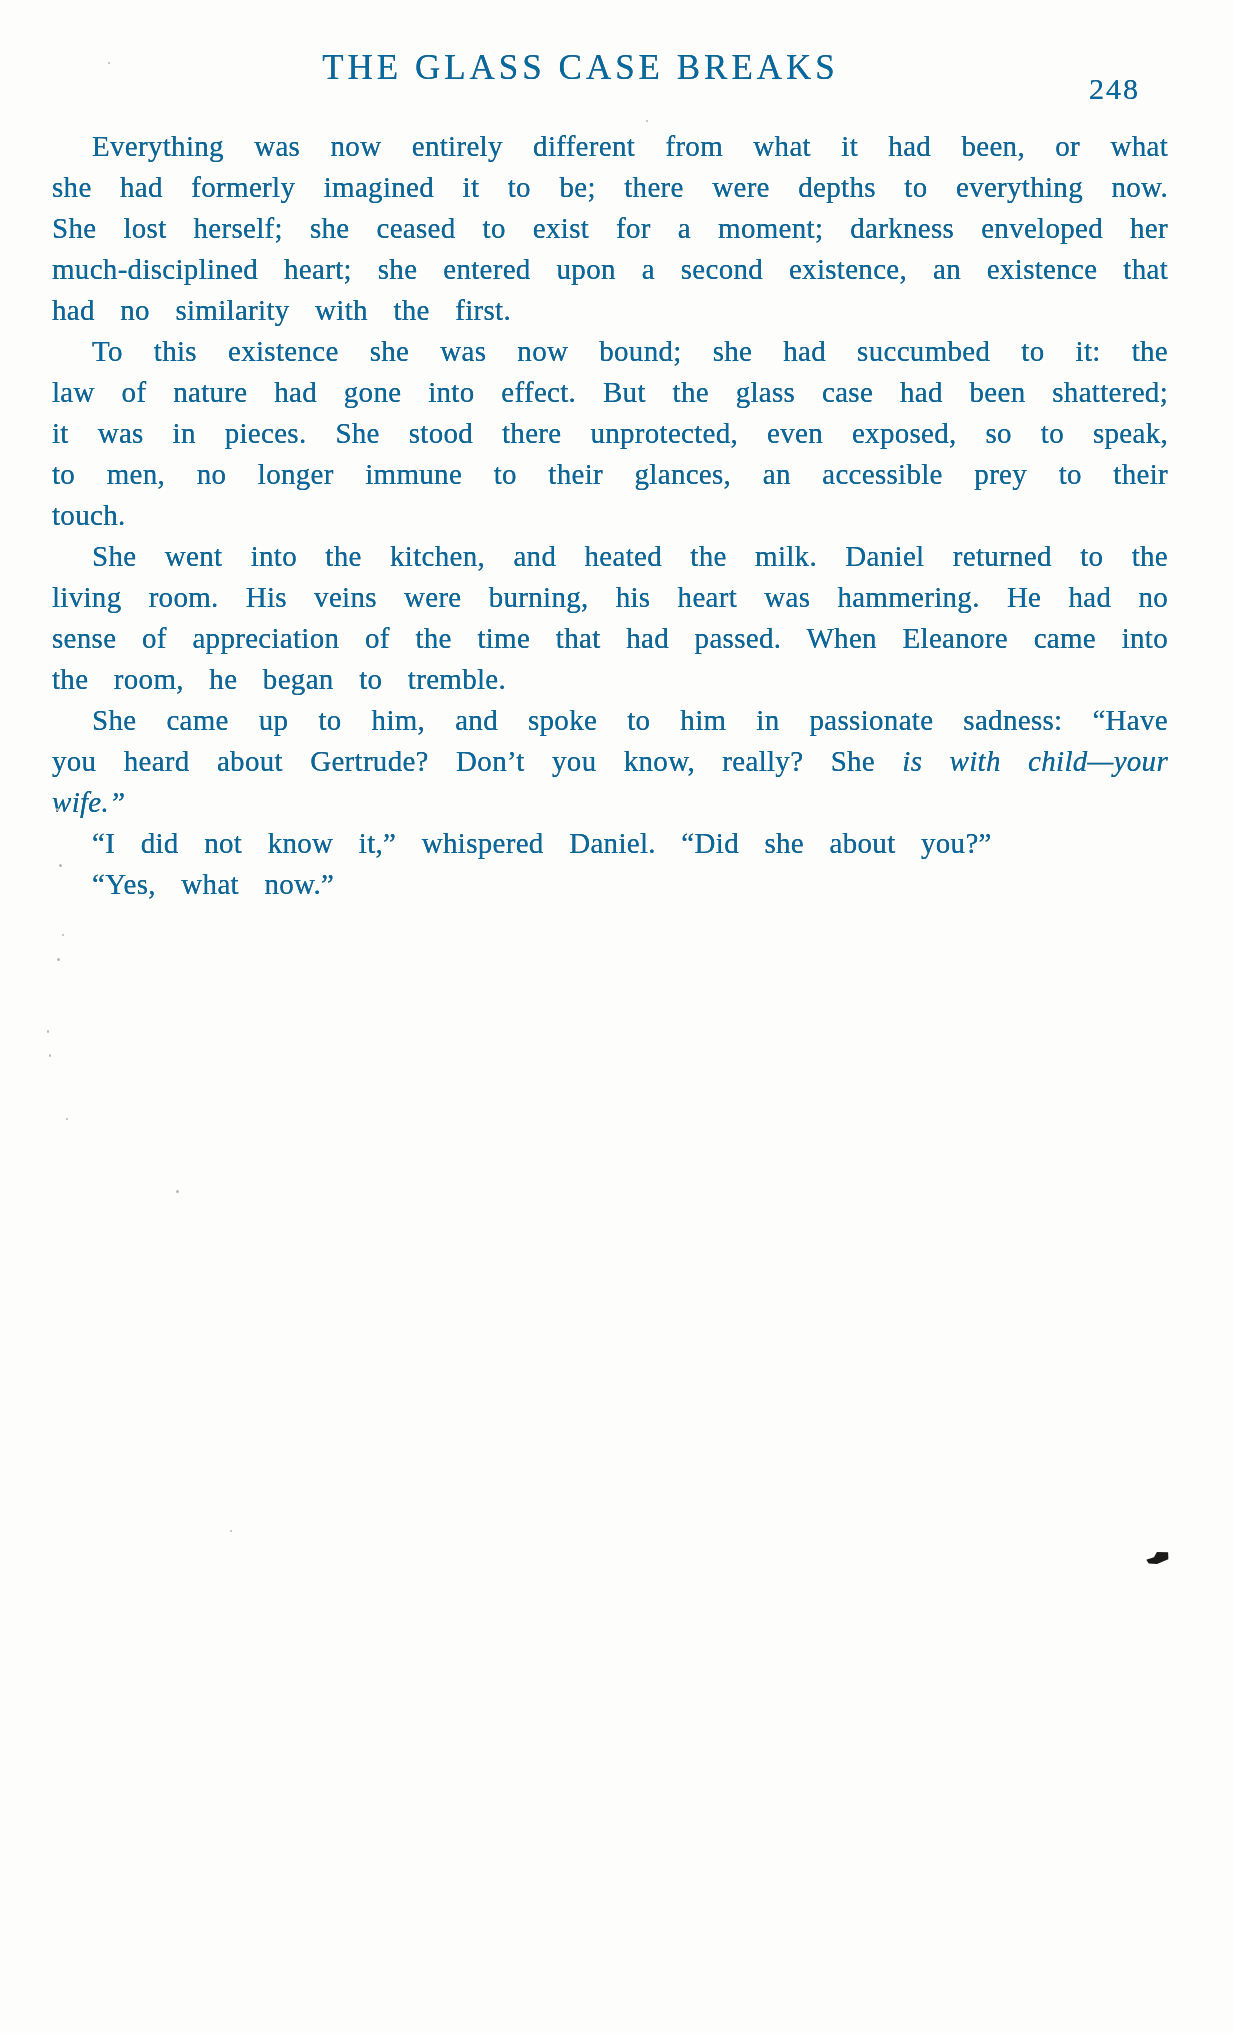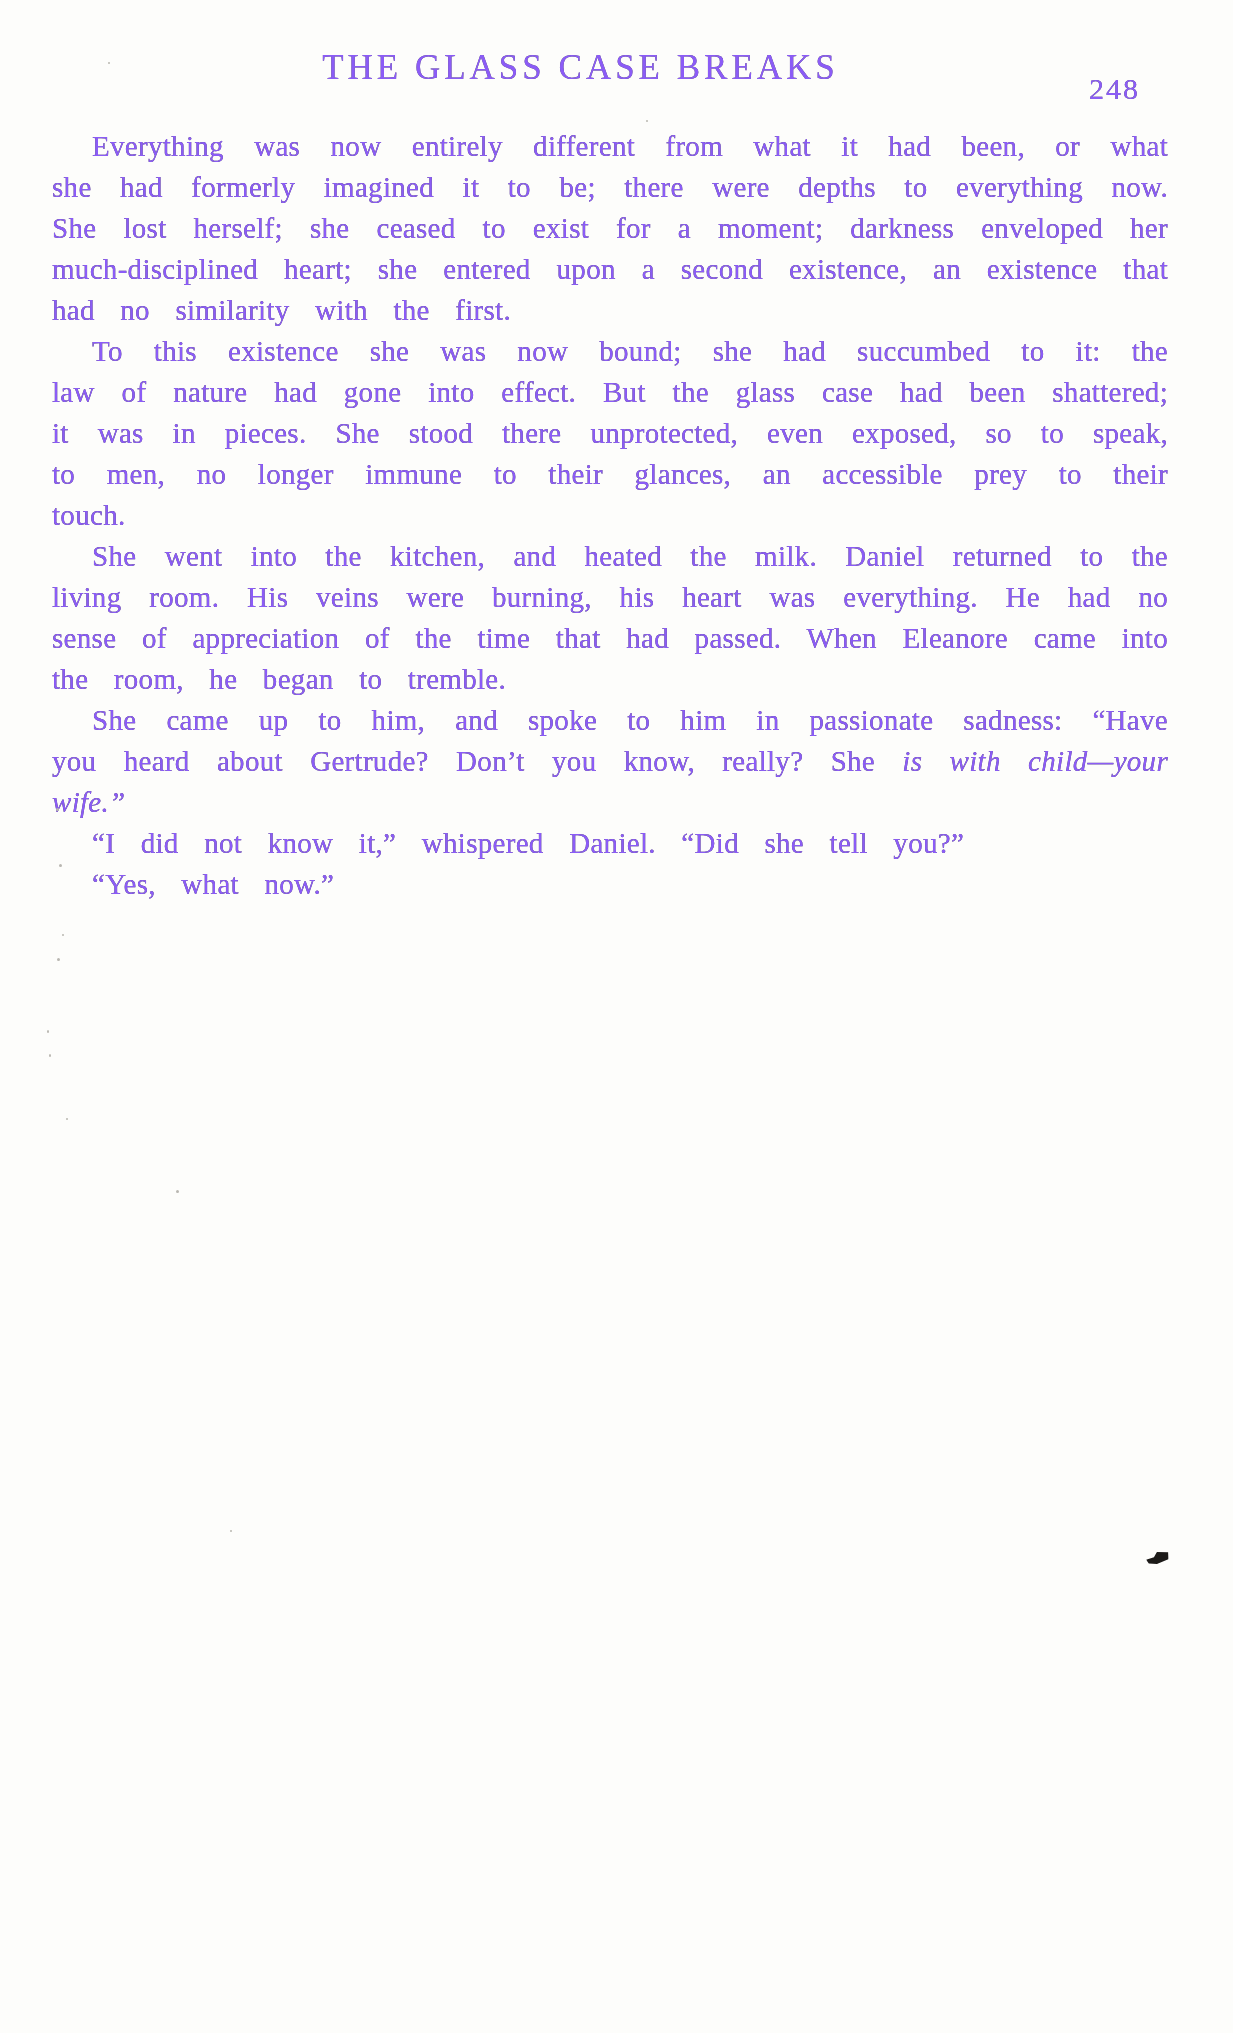--- a/index.html
+++ b/index.html
@@ -6,21 +6,21 @@
   html, body {
     margin: 0;
     padding: 0;
     background: #ffffff;
   }
   .page {
     position: relative;
     width: 1233px;
     height: 2033px;
     background: #fdfdfb;
-    color: #8b5cf6;
+    color: #0369a1;
     font-family: "Liberation Serif", "DejaVu Serif", serif;
     overflow: hidden;
   }
   
   .page-header {
     position: absolute;
     top: 48px;
     left: 52px;
     right: 66px;
     height: 78px;
@@ -83,23 +83,23 @@
 <div class="page">
 
   <header class="page-header">
     <h1 class="running-title">THE GLASS CASE BREAKS</h1>
     <span class="page-number">248</span>
   </header>
 
   <main class="text-block" id="text-block">
       <p class="para indent"><span class="seg-normal">Everything was now entirely different from what it had been, or what she had formerly imagined it to be; there were depths to everything now. She lost herself; she ceased to exist for a moment; darkness enveloped her much-disciplined heart; she entered upon a second existence, an existence that had no similarity with the first.</span></p>
       <p class="para indent"><span class="seg-normal">To this existence she was now bound; she had succumbed to it: the law of nature had gone into effect. But the glass case had been shattered; it was in pieces. She stood there unprotected, even exposed, so to speak, to men, no longer immune to their glances, an accessible prey to their touch.</span></p>
-      <p class="para indent"><span class="seg-normal">She went into the kitchen, and heated the milk. Daniel returned to the living room. His veins were burning, his heart was everything. He had no sense of appreciation of the time that had passed. When Eleanore came into the room, he began to tremble.</span></p>
+      <p class="para indent"><span class="seg-normal">She went into the kitchen, and heated the milk. Daniel returned to the living room. His veins were burning, his heart was hammering. He had no sense of appreciation of the time that had passed. When Eleanore came into the room, he began to tremble.</span></p>
       <p class="para indent"><span class="seg-normal">She came up to him, and spoke to him in passionate sadness: “Have you heard about Gertrude? Don’t you know, really? She </span><span class="seg-italic">is with child—your wife.”</span></p>
-      <p class="para indent"><span class="seg-normal">“I did not know it,” whispered Daniel. “Did she tell you?”</span></p>
+      <p class="para indent"><span class="seg-normal">“I did not know it,” whispered Daniel. “Did she about you?”</span></p>
       <p class="para indent"><span class="seg-normal">“Yes, what now.”</span></p>
     </main>
 
   <div class="speck" style="left:108px; top:62px;  width:2px; height:2px;"></div>
   <div class="speck" style="left:646px; top:120px; width:2px; height:2px;"></div>
   <div class="speck" style="left:56px;  top:808px; width:3px; height:3px;"></div>
   <div class="speck" style="left:59px;  top:864px; width:3px; height:3px;"></div>
   <div class="speck" style="left:62px;  top:934px; width:2px; height:2px;"></div>
   <div class="speck" style="left:57px;  top:958px; width:3px; height:3px;"></div>
   <div class="speck" style="left:47px;  top:1030px; width:2px; height:3px;"></div>

